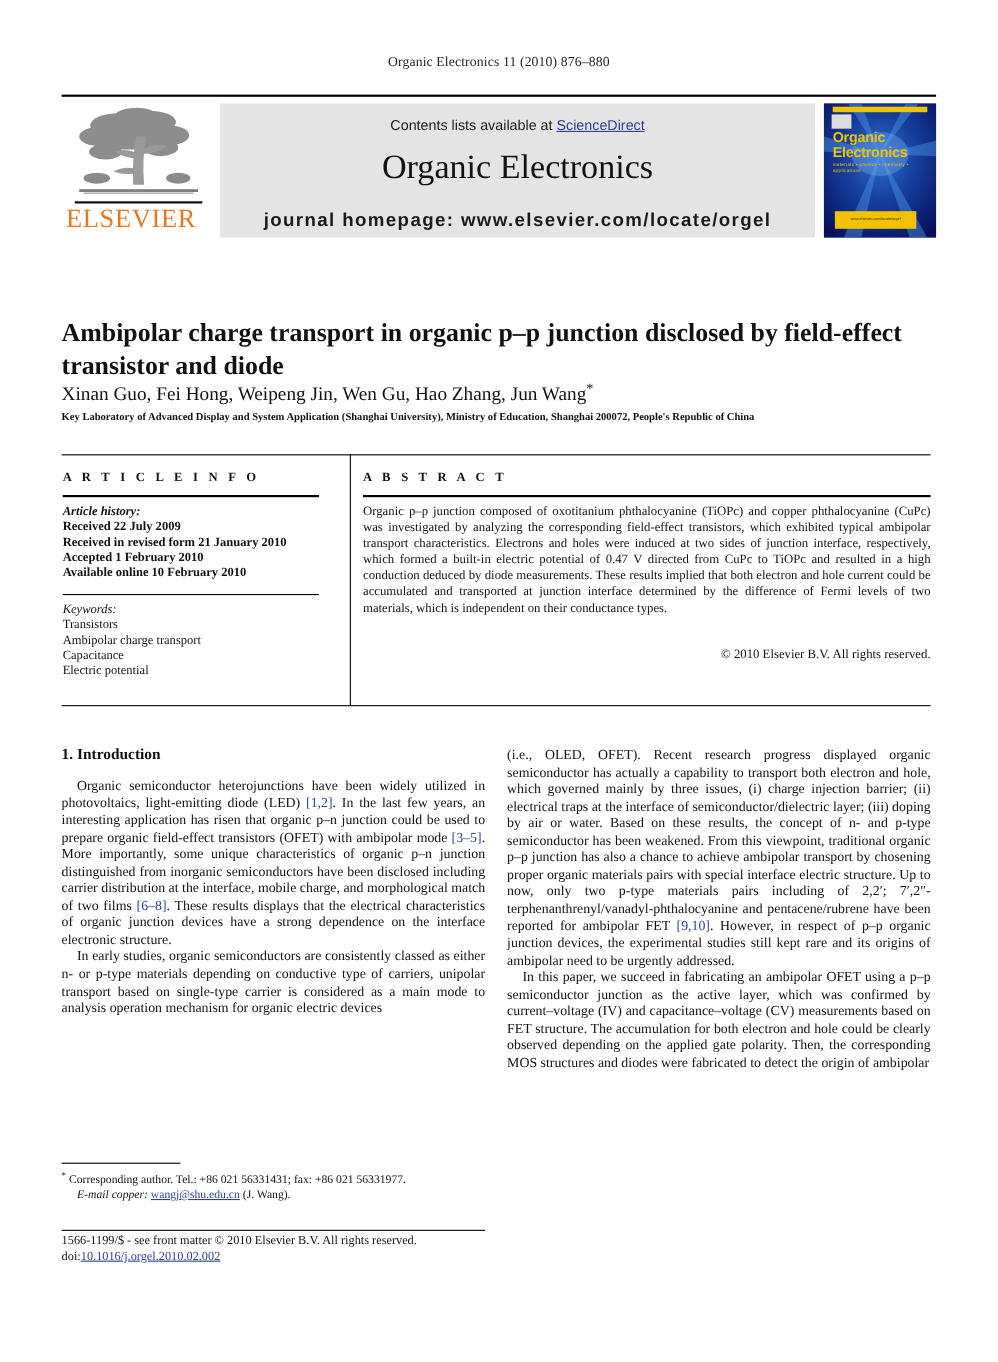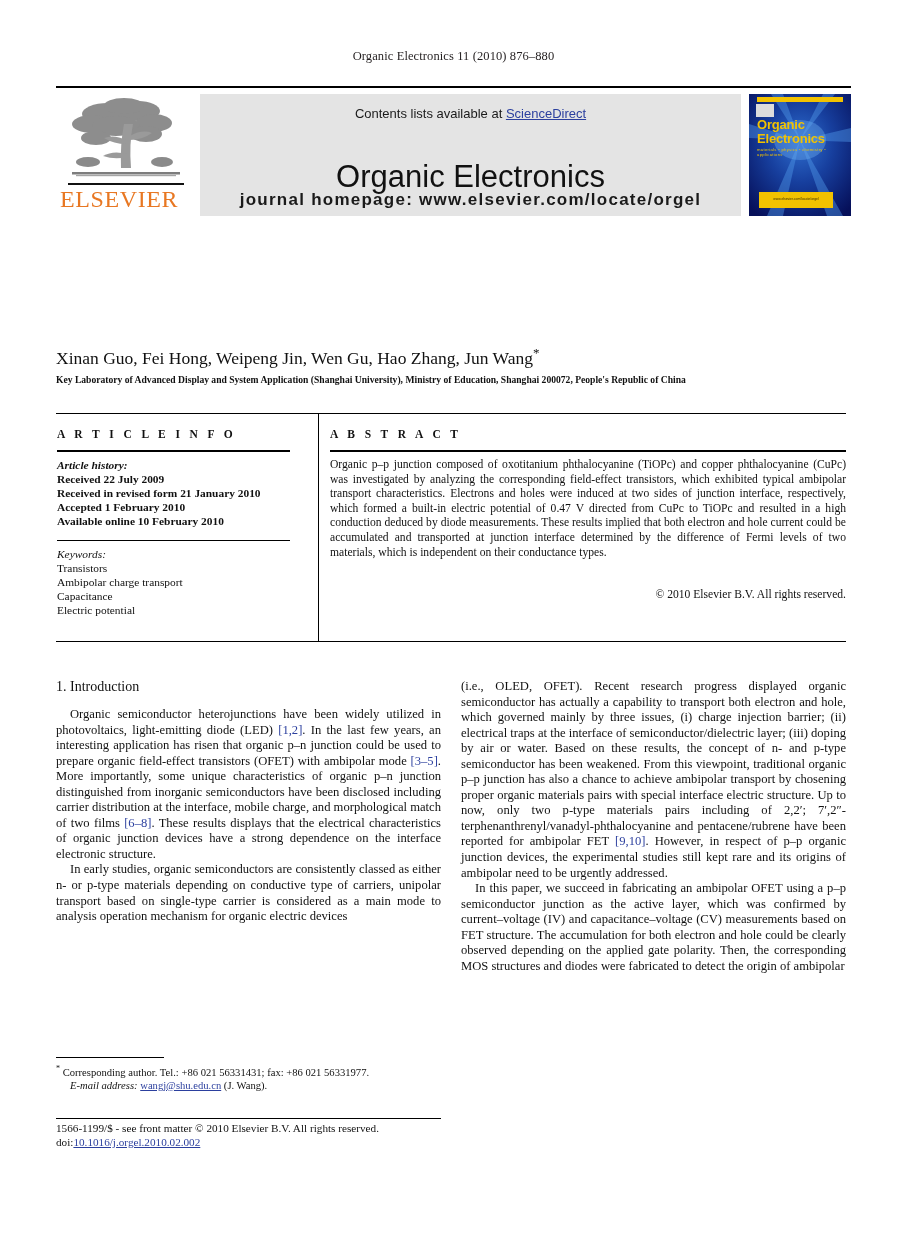--- a/index.html
+++ b/index.html
@@ -80,24 +80,23 @@
     font-family: "Liberation Sans", sans-serif;
     font-size: 13px;
     color: #1a1a1a;
   }
   .sd-link { color: #2b3f9e; }
   .journal-name {
     position: absolute;
     left: 0; top: 40px;
     width: 541px;
     text-align: center;
-    font-family: Liberation Sans, sans-serif;
+    font-family: Liberation Serif, serif;
     font-size: 31px;
     color: #111;
-    margin-top: 25px;
   }
   .homepage {
     position: absolute;
     left: 0; top: 96px;
     width: 541px;
     text-align: center;
     font-family: "Liberation Sans", sans-serif;
     font-size: 17px;
     font-weight: bold;
     letter-spacing: 1.25px;
@@ -235,21 +234,21 @@
     color: #111;
   }
   .copyright {
     position: absolute; left: 330px; top: 588px; width: 516px;
     font-size: 11.6px; text-align: right; color: #111;
   }
 
   
   .sec-head {
     position: absolute; left: 56px; top: 679px;
-    font-size: 14px; font-weight: normal; color: #111;
+    font-size: 14px; font-weight: bold; color: #111;
   }
   .col {
     position: absolute;
     width: 385px;
     font-size: 12.6px;
     line-height: 15.55px;
     text-align: justify;
     color: #111;
   }
   .col-left  { left: 56px;  top: 707px; }
@@ -358,20 +357,21 @@
       <div class="cover-title">
         <span>Organic</span><br>
         <span>Electronics</span>
       </div>
       <div class="cover-sub">materials  •  physics  •  chemistry  •  applications</div>
       <div class="cover-footer"></div>
       <div class="cover-footer-text">www.elsevier.com/locate/orgel</div>
     </div>
   </div>
 
+  <h1 class="title">Ambipolar charge transport in organic p–p junction disclosed by field-effect transistor and diode</h1>
   <div class="authors">
     <span>Xinan Guo, Fei Hong, Weipeng Jin, Wen Gu, Hao Zhang, Jun Wang</span><span class="star">*</span>
   </div>
   <div class="affil">Key Laboratory of Advanced Display and System Application (Shanghai University), Ministry of Education, Shanghai 200072, People's Republic of China</div>
 
   <div class="info-rule-top"></div>
   <div class="col-divider"></div>
   <div class="info-rule-bottom"></div>
 
   <div class="info-head">A R T I C L E  I N F O</div>
@@ -407,21 +407,21 @@
   </div>
 
   <div class="col col-right">
     <p class="noindent"><span>(i.e., OLED, OFET). Recent research progress displayed organic semiconductor has actually a capability to transport both electron and hole, which governed mainly by three issues, (i) charge injection barrier; (ii) electrical traps at the interface of semiconductor/dielectric layer; (iii) doping by air or water. Based on these results, the concept of n- and p-type semiconductor has been weakened. From this viewpoint, traditional organic p–p junction has also a chance to achieve ambipolar transport by chosening proper organic materials pairs with special interface electric structure. Up to now, only two p-type materials pairs including of 2,2′; 7′,2″-terphenanthrenyl/vanadyl-phthalocyanine and pentacene/rubrene have been reported for ambipolar FET </span><span class="ref">[9,10]</span><span>. However, in respect of p–p organic junction devices, the experimental studies still kept rare and its origins of ambipolar need to be urgently addressed.</span></p>
     <p>In this paper, we succeed in fabricating an ambipolar OFET using a p–p semiconductor junction as the active layer, which was confirmed by current–voltage (IV) and capacitance–voltage (CV) measurements based on FET structure. The accumulation for both electron and hole could be clearly observed depending on the applied gate polarity. Then, the corresponding MOS structures and diodes were fabricated to detect the origin of ambipolar</p>
   </div>
 
   <div class="fn-rule"></div>
   <div class="footnote">
     <span class="star">*</span><span> Corresponding author. Tel.: +86 021 56331431; fax: +86 021 56331977.</span>
-    <div style="text-indent:14px"><span class="em">E-mail address:</span> <a class="mail" href="#">wangj@shu.edu.cn</a><span> (J. Wang).</span></div>
+    <div style="text-indent:14px"><span class="em">E-mail copper:</span> <a class="mail" href="#">wangj@shu.edu.cn</a><span> (J. Wang).</span></div>
   </div>
 
   <div class="foot-rule"></div>
   <div class="footer">
     <div>1566-1199/$ - see front matter © 2010 Elsevier B.V. All rights reserved.</div>
     <div><span>doi:</span><a class="doi" href="#">10.1016/j.orgel.2010.02.002</a></div>
   </div>
 
 </div>
 

